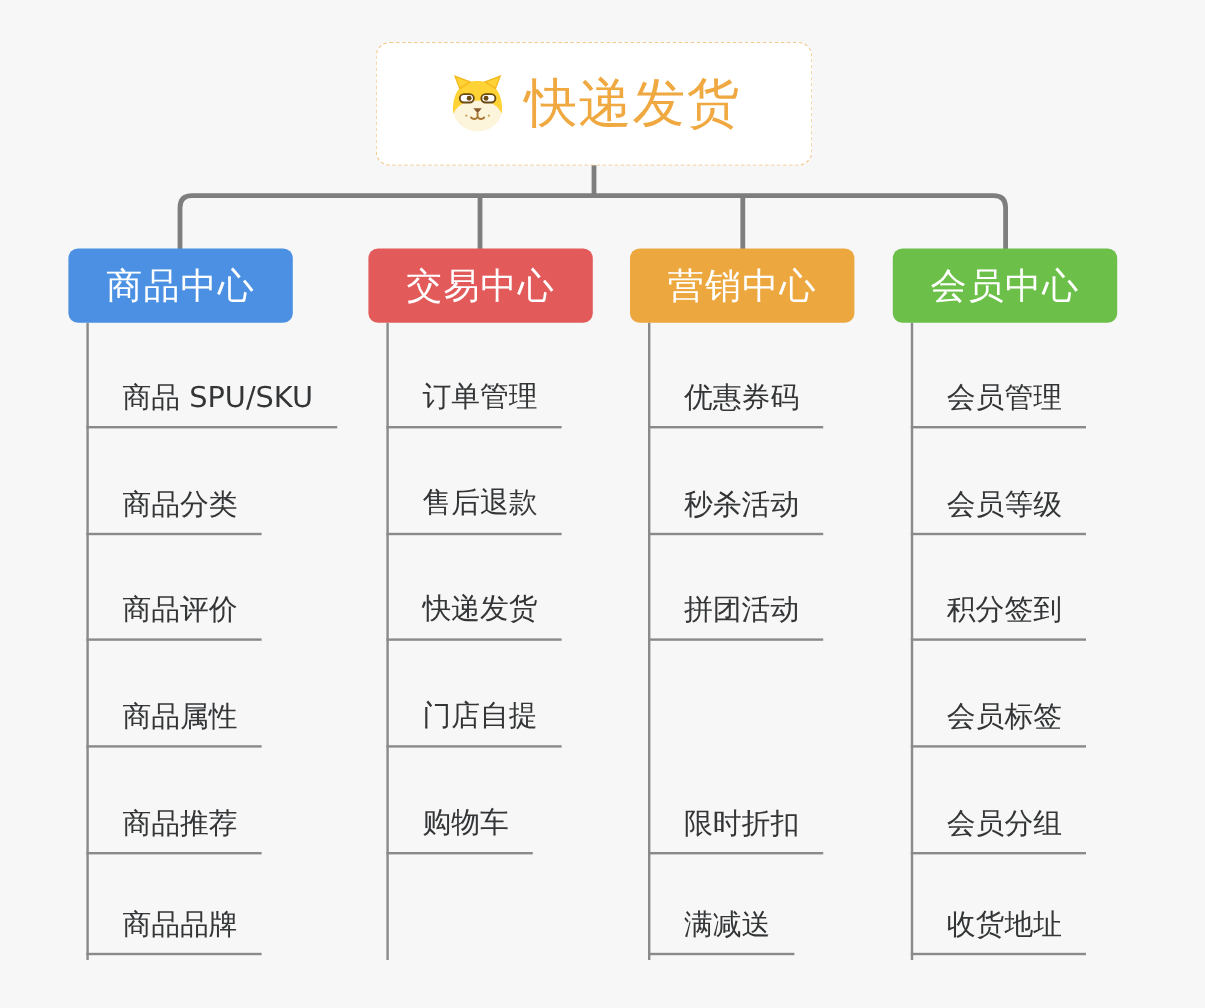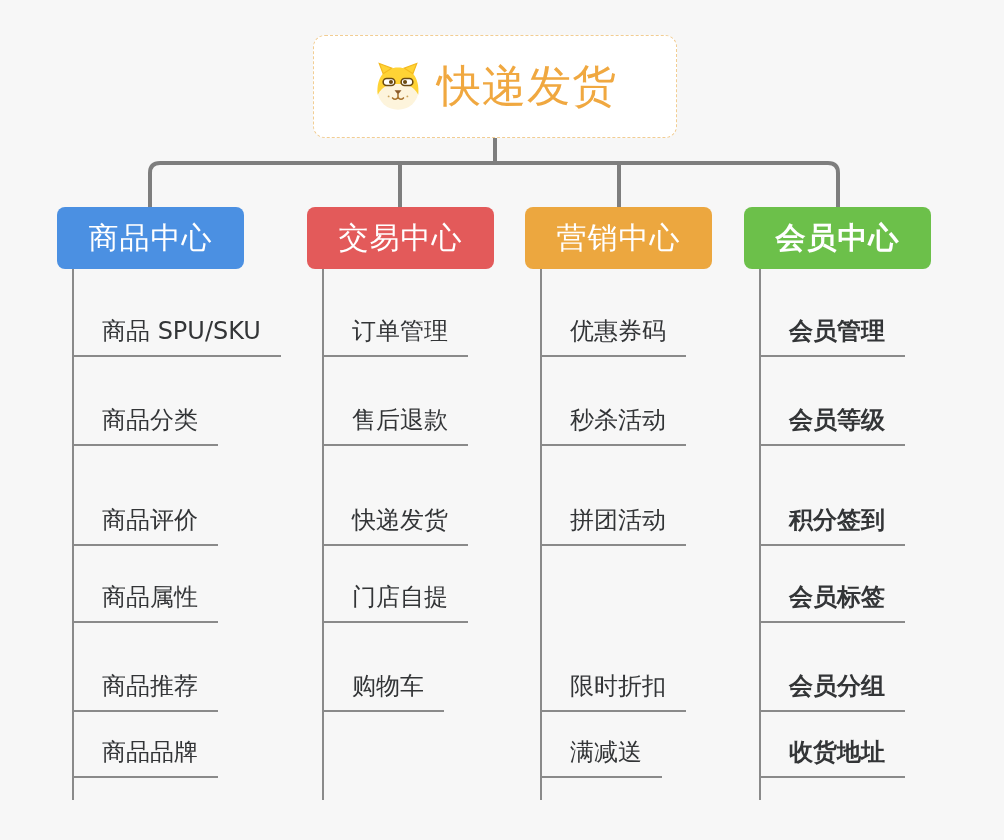--- a/index.html
+++ b/index.html
@@ -30,21 +30,21 @@
     font-size:44px;
     letter-spacing:1px;
   }
   .dog{width:50px;height:50px;display:inline-flex;}
   .dog svg{width:50px;height:50px;}
   
   .col{position:absolute;top:207px;width:260px;height:633px;}
   .col-1{left:57px;}
   .col-2{left:307px;font-family:Liberation Serif, serif;}
   .col-3{left:525px;}
-  .col-4{left:744px;font-weight:bold;}
+  .col-4{left:744px;}
   .branch{
     width:187px;height:62px;
     border-radius:8px;
     color:#ffffff;
     font-size:30px;
     display:flex;align-items:center;justify-content:center;
     letter-spacing:1px;
     box-sizing:border-box;
   }
   .spine{
@@ -56,24 +56,24 @@
     position:absolute;left:15px;
     padding:0 20px 6px 30px;
     border-bottom:2px solid #8a8a8a;
     font-size:24px;
     line-height:36px;
     color:#333537;
     white-space:nowrap;
   }
   .i1{top:106px;}
   .i2{top:195px;}
-  .i3{top:295px;}
+  .i3{top:283px;}
   .i4{top:372px;}
   .i5{top:461px;}
-  .i6{top:527px;text-align:center;}
+  .i6{top:545px;text-align:center;}
 </style>
 </head>
 <body>
 
 <div class="canvas">
 
   <svg class="connectors" viewBox="0 0 1004 840" xmlns="http://www.w3.org/2000/svg">
     <g stroke="#7e7e7e" stroke-width="4" fill="none">
       <path d="M495 137 L495 163"></path>
       <path d="M150 209 L150 173 Q150 163 160 163 L828 163 Q838 163 838 173 L838 209"></path>

